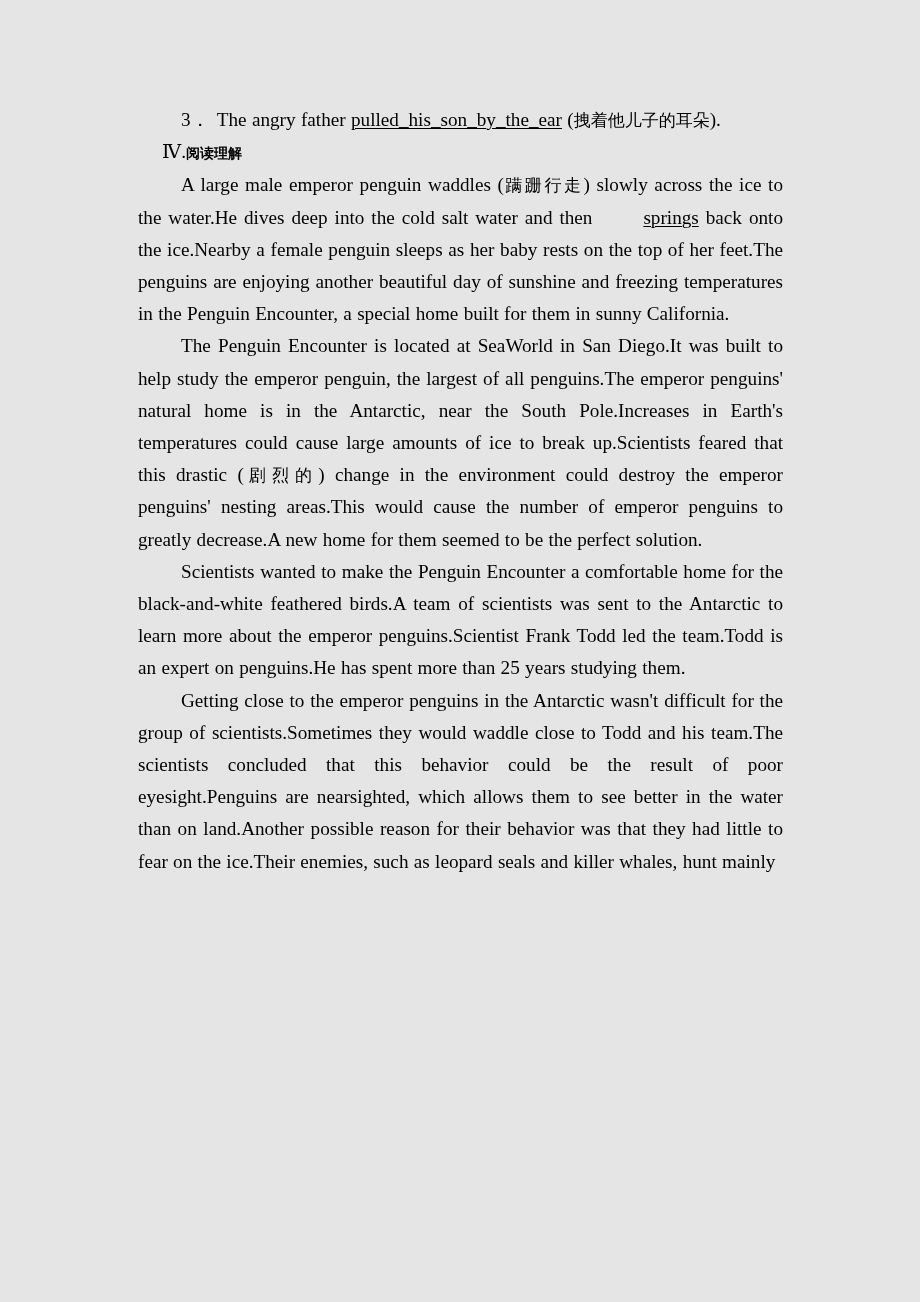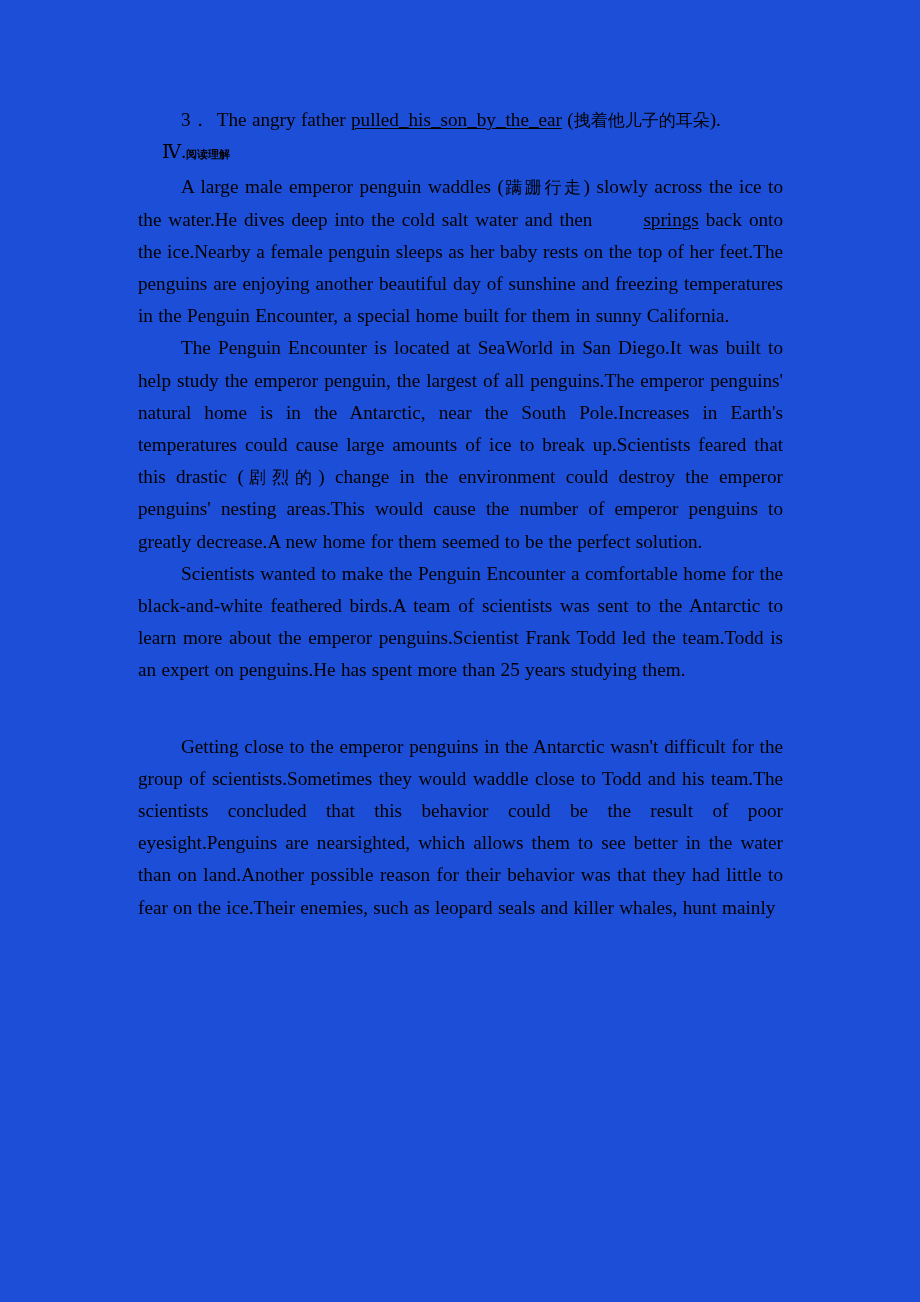--- a/index.html
+++ b/index.html
@@ -16,21 +16,21 @@
     color: #000000;
     -webkit-font-smoothing: antialiased;
   }
 
   .page {
     position: absolute;
     left: 0;
     top: 0;
     width: 920px;
     height: 1302px;
-    background: #1d4ed8;
+    background: #e5e5e5;
   }
 
   .content {
     position: absolute;
     left: 138px;
     top: 104px;
     width: 645px;
   }
 
   
@@ -44,38 +44,37 @@
     word-spacing: 0.5px;
   }
   .para.exercise {
     text-indent: 43px;
   }
   .para.reading {
     text-indent: 43px;
   }
   .para:last-child {
     text-align: justify;
-    margin-top: 44px;
   }
 
   
   .section-heading {
     font-size: 19.2px;
     line-height: 32.2px;
     margin: 0;
     text-indent: 24px;
     font-weight: 400;
   }
   .section-heading .num {
     font-weight: 400;
   }
   .section-heading .cn {
     font-family: "DejaVu Sans", "Liberation Sans", sans-serif;
     font-weight: 700;
-    font-size: 11px;
+    font-size: 14px;
     letter-spacing: 0px;
   }
   .item-gap {
     display: inline-block;
     width: 7px;
   }
 
   
   .blank-answer {
     text-decoration: underline;

